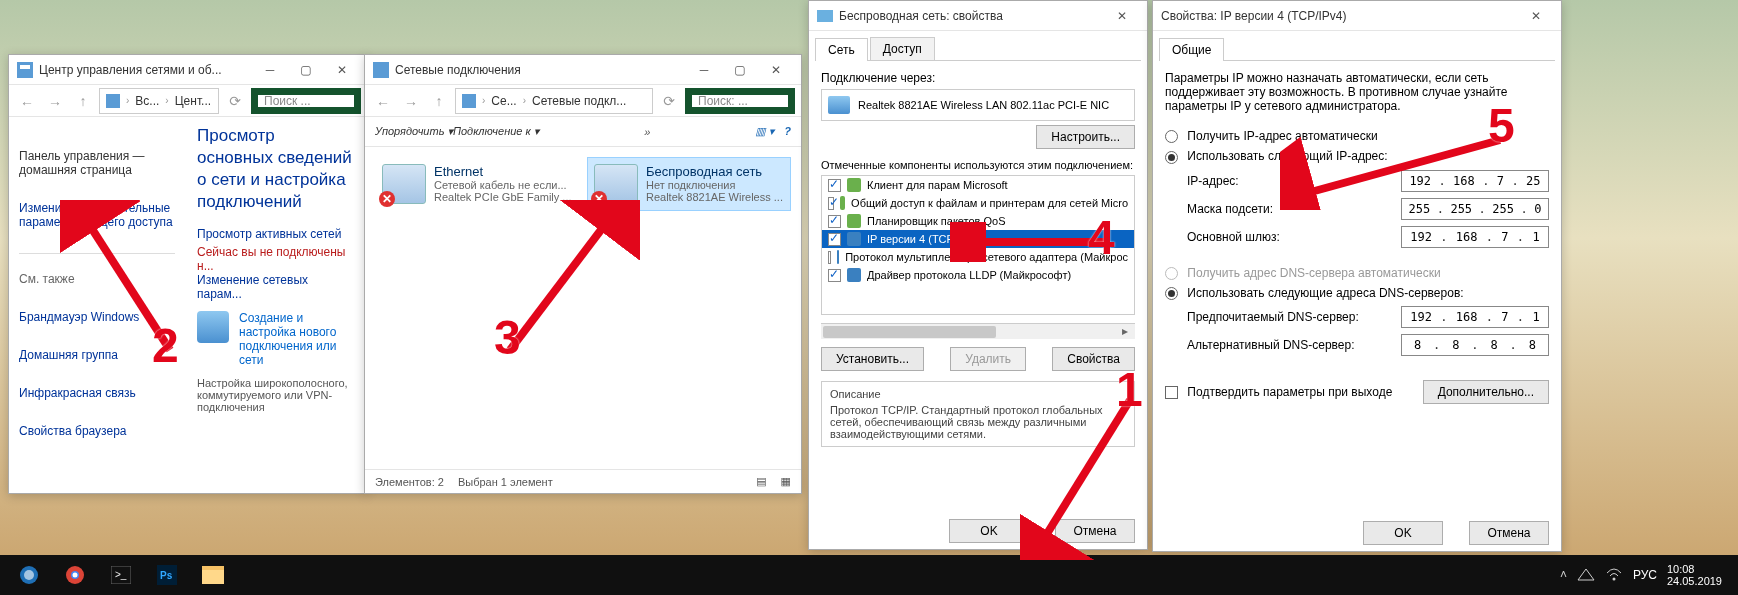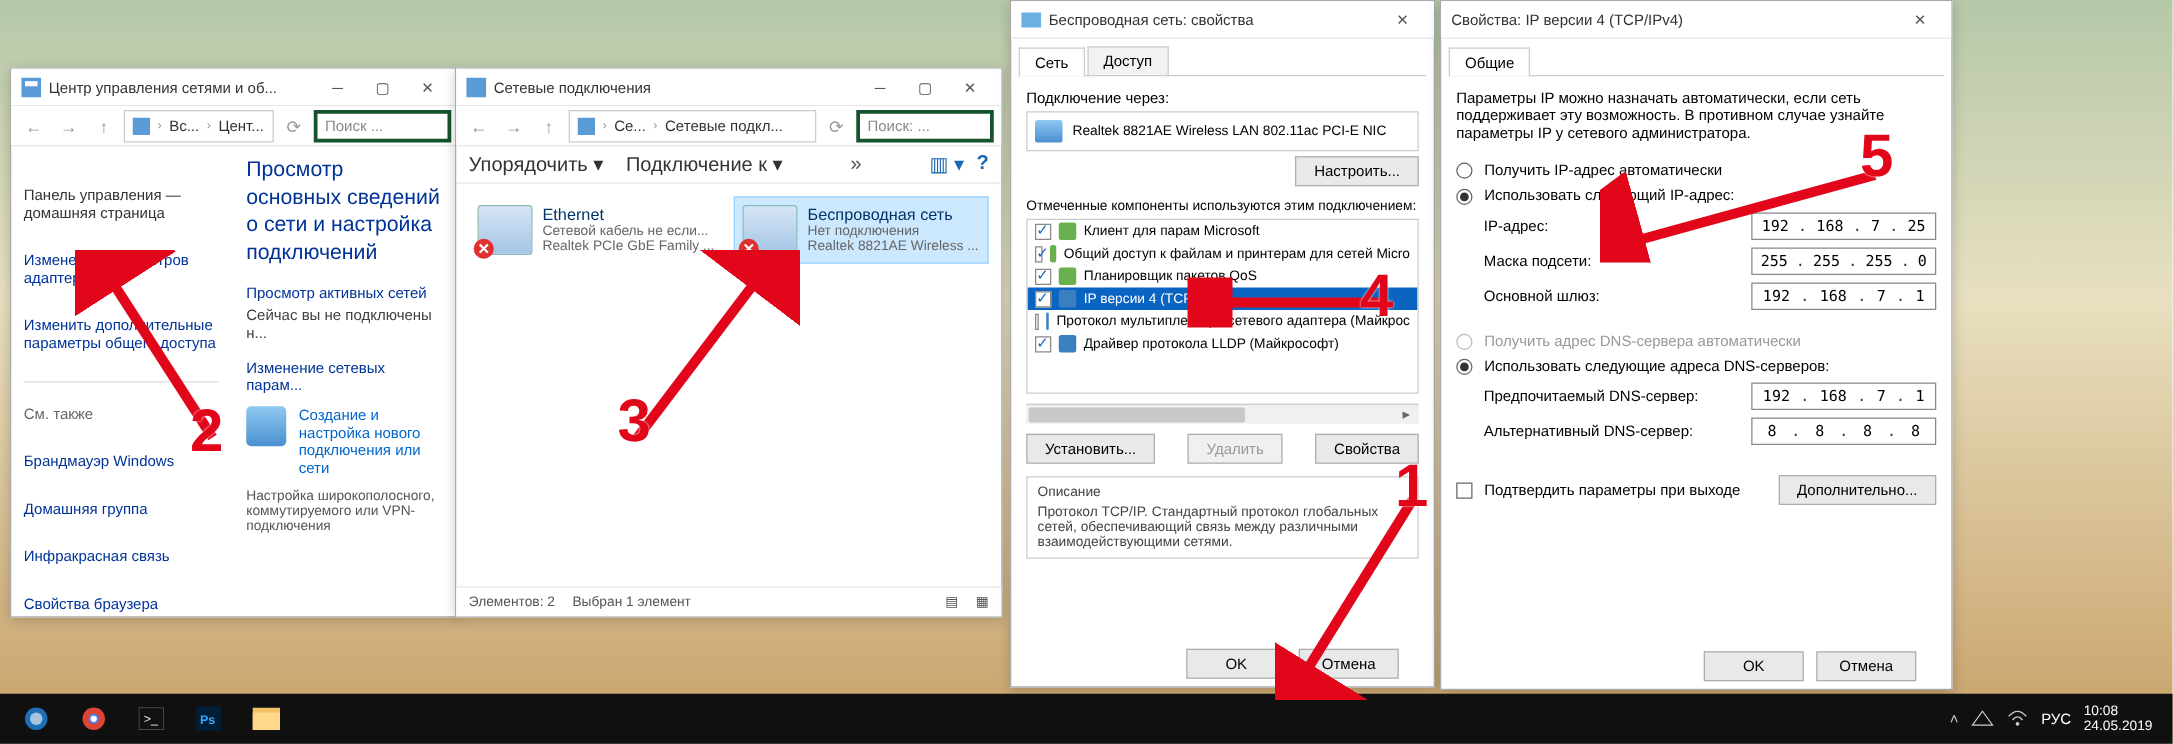--- a/index.html
+++ b/index.html
@@ -37,26 +37,26 @@
     width:24px; height:24px; display:flex; align-items:center; justify-content:center;
     color:#999; font-size:14px; border-radius:3px;
   }
   .addr-box {
     flex:1; height:26px; border:1px solid #ccc; display:flex; align-items:center;
     padding:0 6px; font-size:12px; gap:6px; overflow:hidden;
   }
   .crumb { color:#333; }
   .crumb-sep { color:#999; font-size:10px; }
   .search-box {
-    width:110px; height:26px; border:3px solid #14532d; display:flex; align-items:center;
+    width:110px; height:26px; border:7px solid #14532d; display:flex; align-items:center;
     padding:0 6px; color:#888; gap:4px;
   }
   .toolbar {
-    display:flex; align-items:center; height:30px; padding:0 10px; gap:18px;
-    border-bottom:1px solid #e5e5e5; font-size:16px; color:#333;
+    display:flex; align-items:center; height:30px; padding:0 10px; 
+    border-bottom:1px solid #e5e5e5; font-size:11px; color:#333;font-style:italic;
   }
   .toolbar .tright { margin-left:auto; display:flex; gap:10px; color:#1a67b3;}
   .pane-split { display:flex; height:calc(100% - 92px); }
   .side-pane {
     width:176px; padding:8px 10px; font-size:12px; color:#1a1a1a;
   }
   .side-pane .lnk { color:#003399; margin:24px 0; display:block; cursor:pointer; }
   .side-pane .sec-h { color:#666; margin:18px 0 6px; }
   .main-pane { flex:1; padding:8px 12px; }
   .heading-blue { color:#003399; font-size:17px; line-height:1.3; margin-bottom:14px;}
@@ -156,21 +156,21 @@
   .overlay { position:absolute; inset:0; pointer-events:none; z-index:100;}
   .big-num {
     position:absolute; color:#e2061b; font-weight:900; font-size:48px;
     font-family:"Arial Black",Arial; text-shadow:0 0 2px #fff;
   }
   .arrow-svg { position:absolute; }
   .hscroll{ height:16px; border-top:1px solid #ccc; background:#f0f0f0; position:relative;}
   .hscroll .thumb{ position:absolute; left:2px; top:2px; height:12px; width:55%; background:#c8c8c8; border-radius:2px;}
   .hscroll .ra{ position:absolute; right:2px; top:0; width:16px; text-align:center; color:#666;}
   .hline{ border:0; border-top:1px solid #ddd; margin:18px 0 6px;}
-  .panel-bottom{ position:absolute; bottom:6px; left:0; right:0; padding:0 28px; display:flex; justify-content:flex-end; gap:10px;}
+  .panel-bottom{ position:absolute; bottom:6px; left:0; right:0; padding:0 12px; display:flex; justify-content:flex-end; gap:26px;}
 </style>
 </head>
 <body>
 
 <div class="window" style="left:8px; top:54px; width:360px; height:440px;">
   <div class="titlebar">
     <span class="icon">
       <svg viewBox="0 0 16 16">
           <rect width="16" height="16" fill="#5a9bd5"></rect>
           <rect x="3" y="3" width="10" height="4" fill="#fff"></rect>
@@ -199,33 +199,32 @@
       <span class="crumb">Цент...</span>
     </div>
     <div class="nav-arrow">⟳</div>
     <div class="search-box">
       <span>Поиск ...</span>
     </div>
   </div>
   <div class="pane-split">
     <div class="side-pane">
       <span class="lnk" style="color:#333">Панель управления — домашняя страница</span>
-      <span class="lnk">Изменение параметров адаптера</span>
       <span class="lnk">Изменить дополнительные параметры общего доступа</span>
       <hr class="hline">
       <div class="sec-h">См. также</div>
       <span class="lnk">Брандмауэр Windows</span>
       <span class="lnk">Домашняя группа</span>
       <span class="lnk">Инфракрасная связь</span>
       <span class="lnk">Свойства браузера</span>
     </div>
     <div class="main-pane">
       <div class="heading-blue">Просмотр основных сведений о сети и настройка подключений</div>
       <div class="sub-h">Просмотр активных сетей</div>
-      <div style="color:#404040;margin:4px 0 14px">Сейчас вы не подключены н...</div>
+      <div style="color:#b91c1c;margin:4px 0 0">Сейчас вы не подключены н...</div>
       <div class="sub-h">Изменение сетевых парам...</div>
       <div class="task-item">
         <div class="task-icon"></div>
         <div>
           <div class="task-link">Создание и настройка нового подключения или сети</div>
         </div>
       </div>
       <div class="task-item">
         <div style="flex:1">
           <div class="task-desc">Настройка широкополосного, коммутируемого или VPN-подключения</div>

